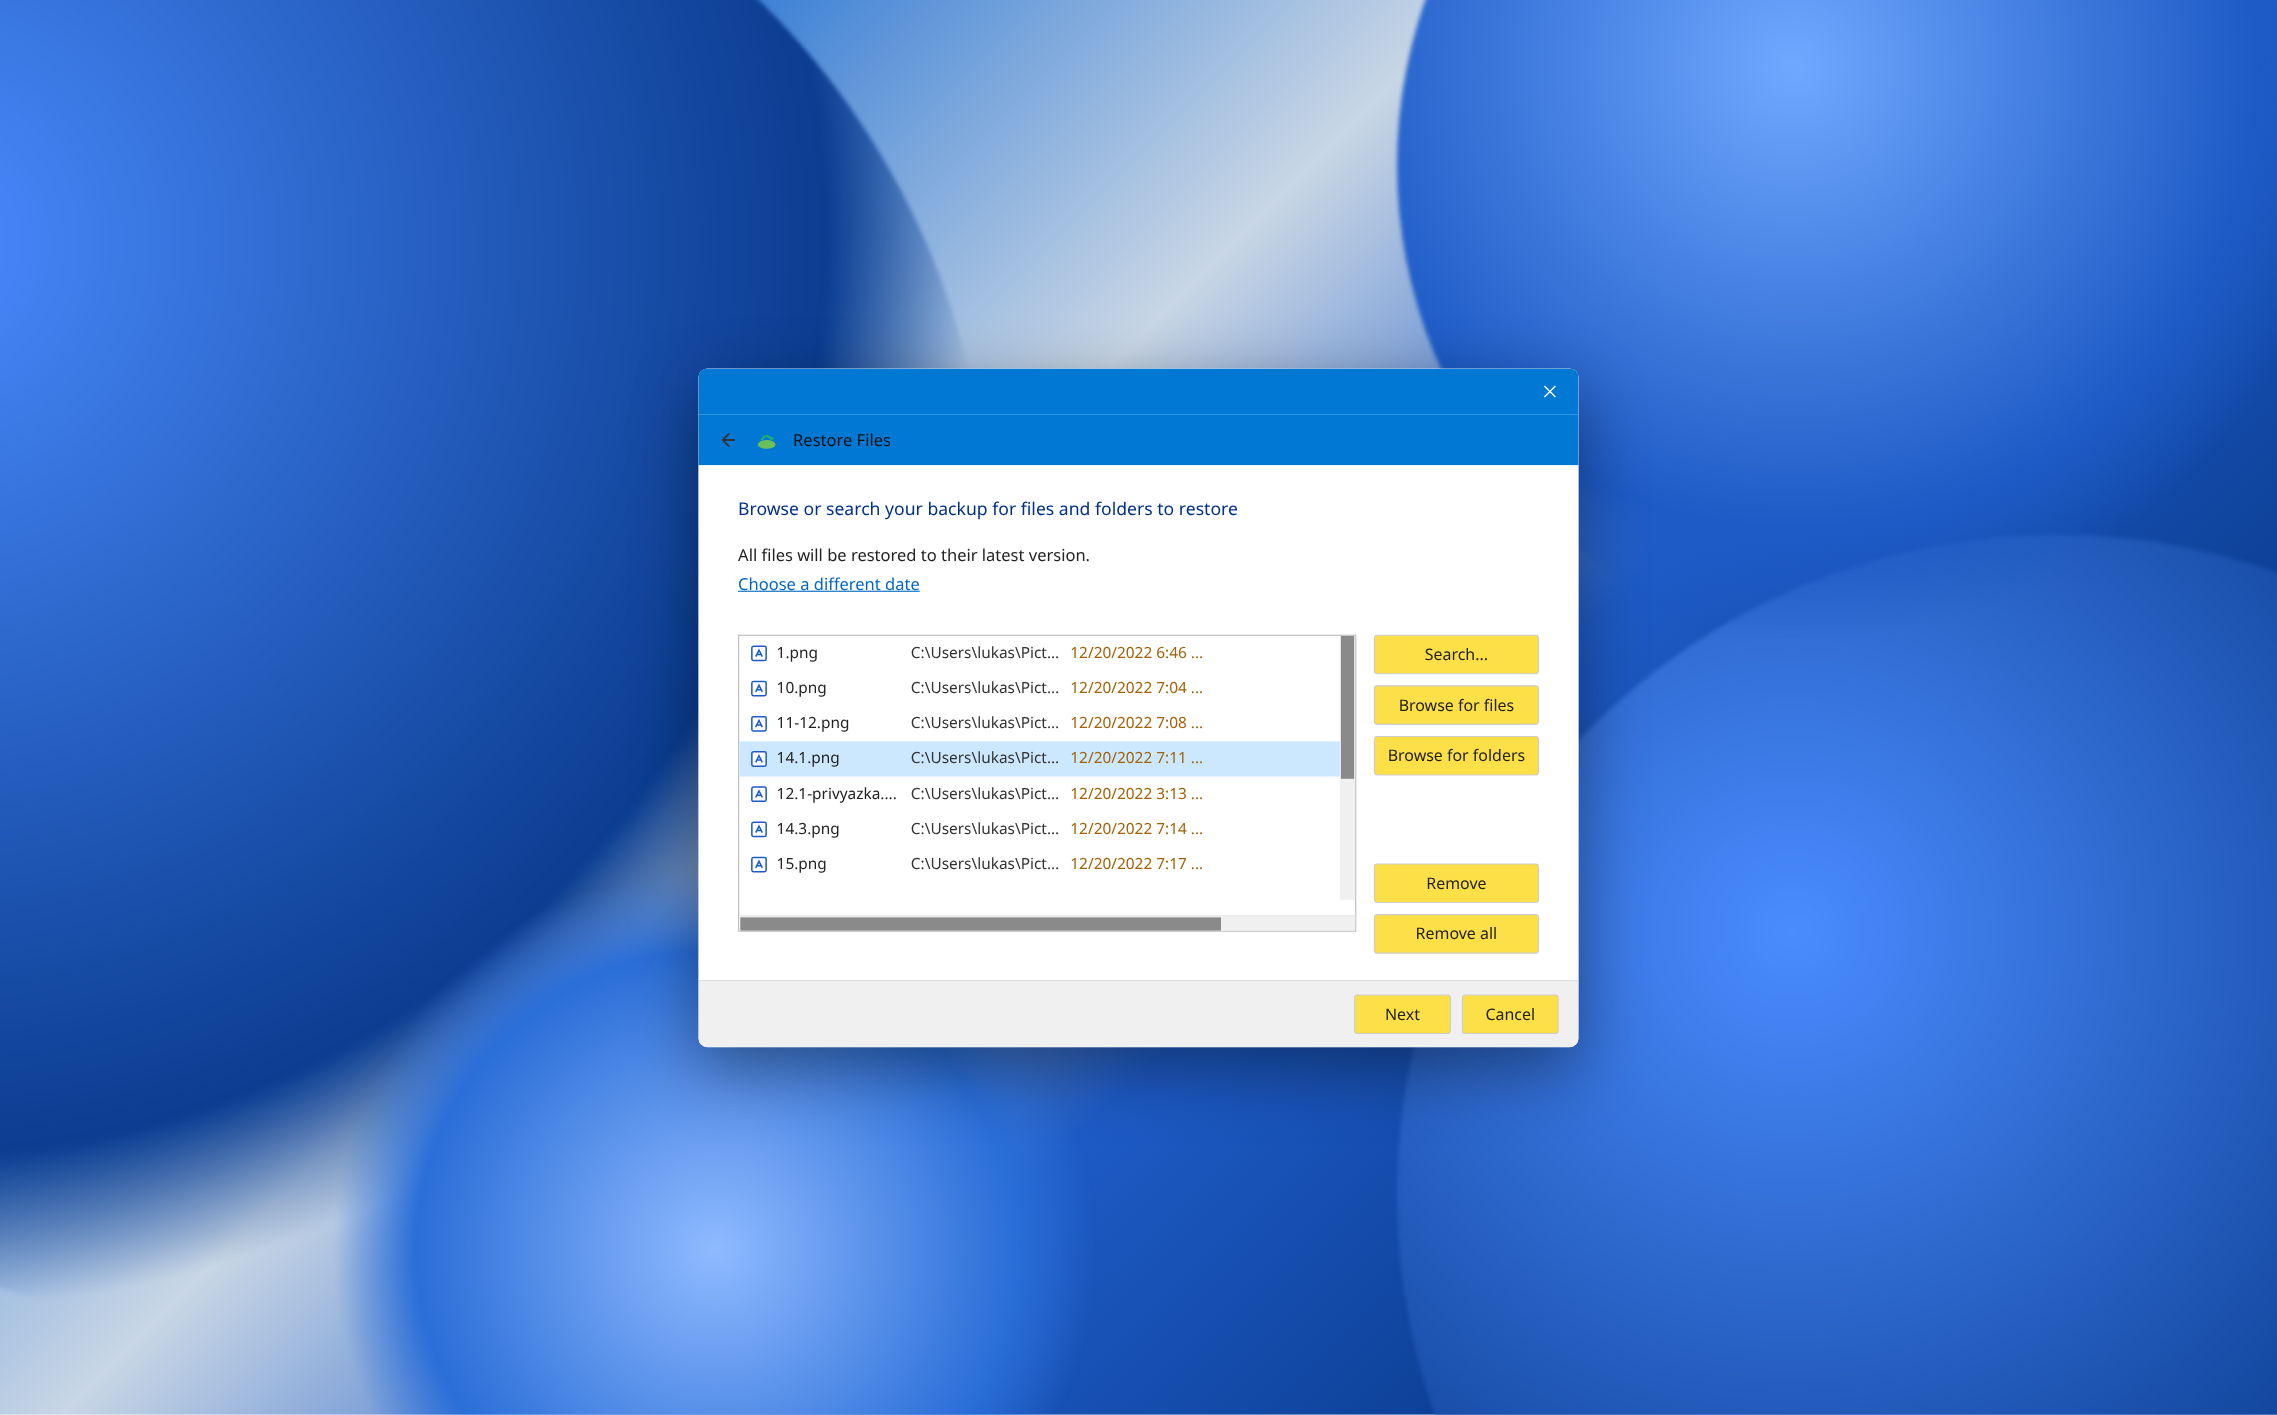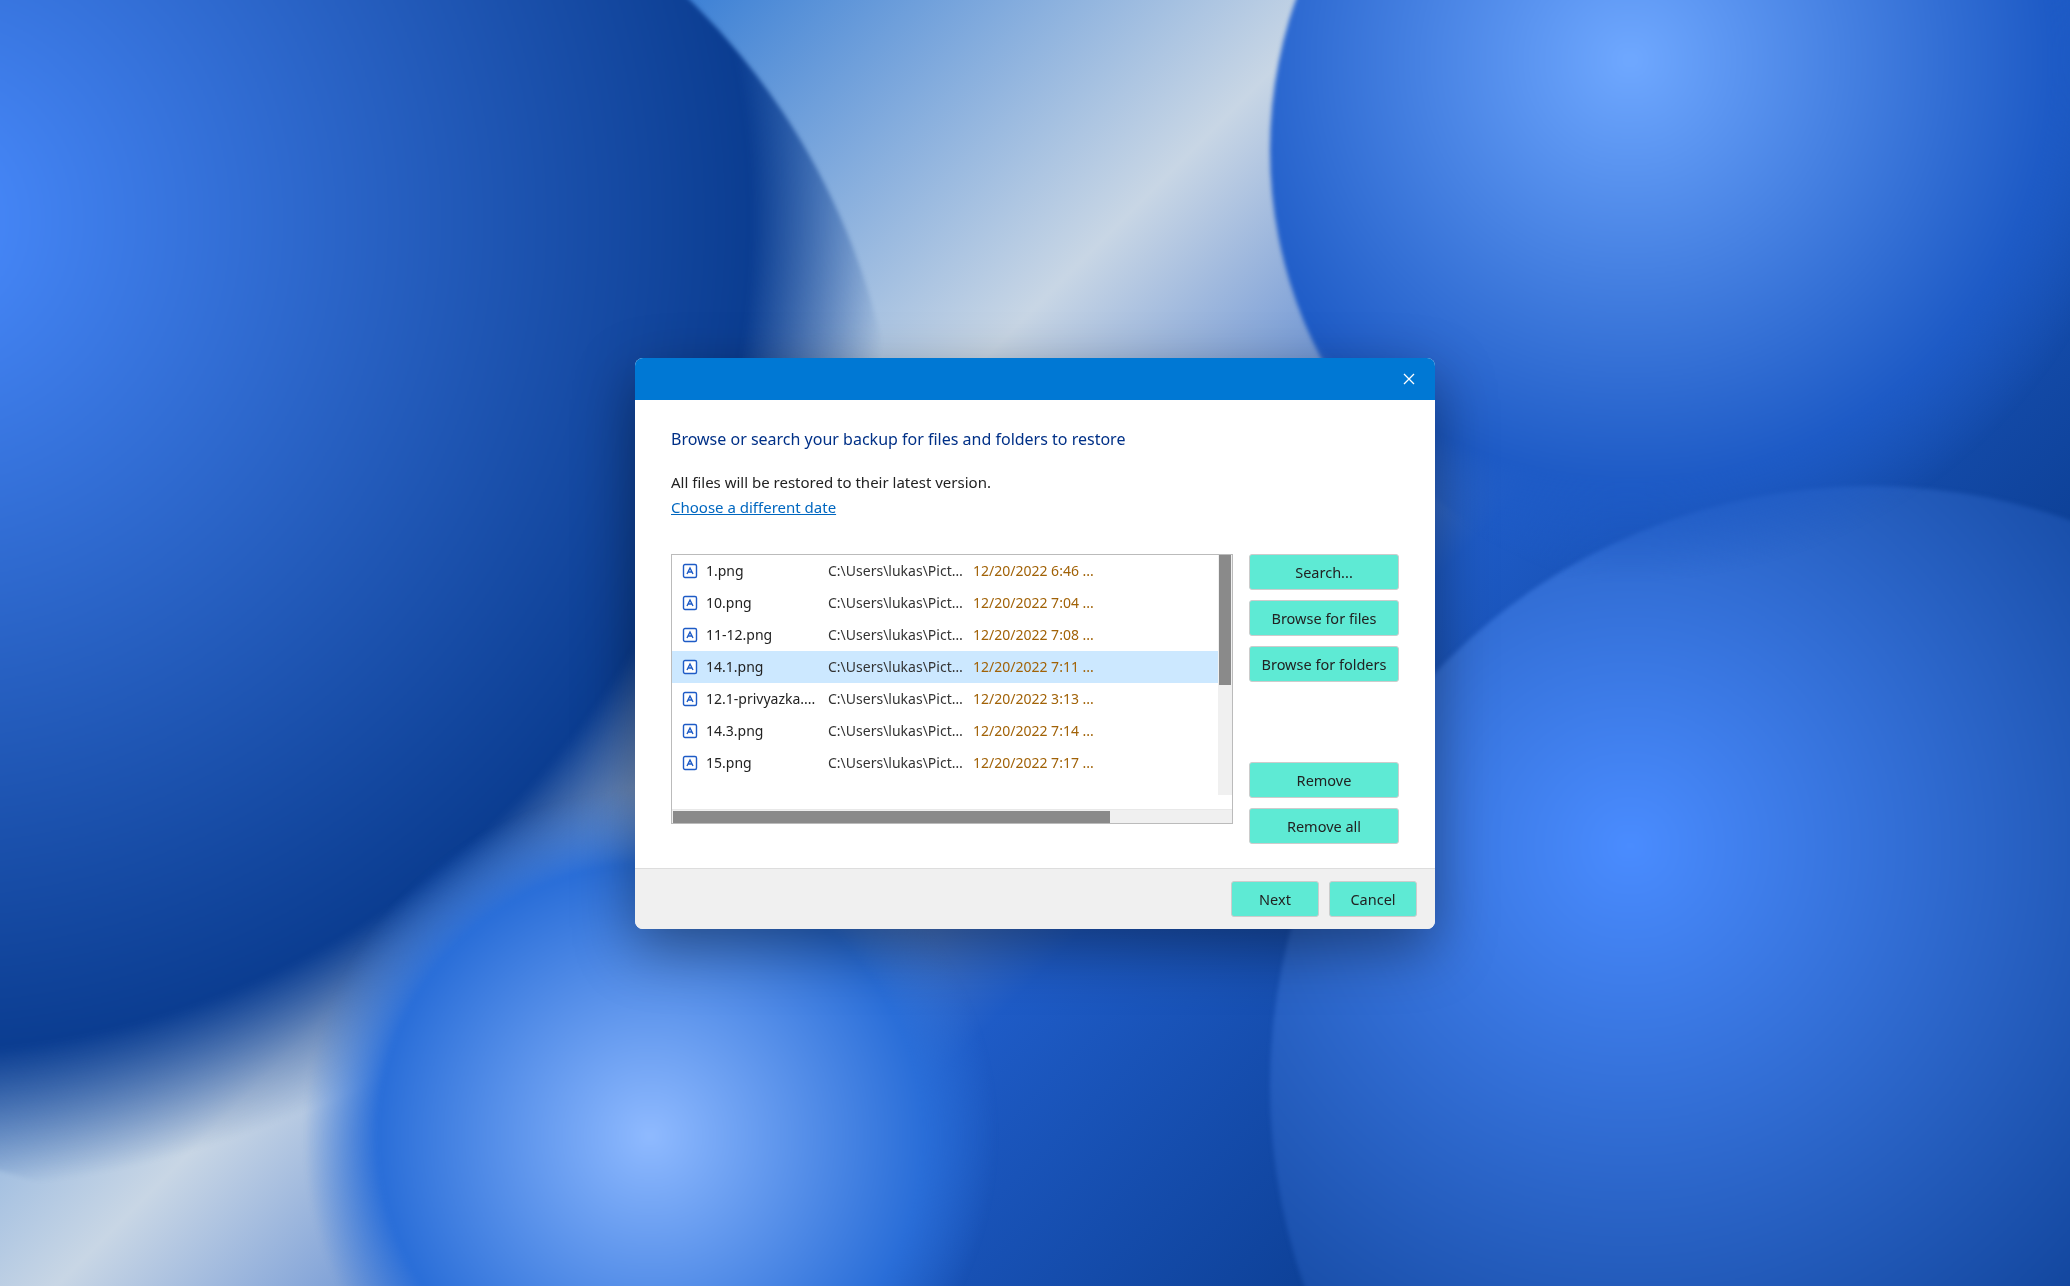--- a/index.html
+++ b/index.html
@@ -130,21 +130,21 @@
     border-top:1px solid #e8e8e8;
   }
   .hscroll .thumb {
     height:12px; margin:1px 0 1px 1px; width:78%;
     background:#8a8a8a;
   }
   .sidebuttons {
     width:150px; display:flex; flex-direction:column; gap:10px;
   }
   .btn {
-    background:#5eead4; border:1px solid #ccc;
+    background:#fde047; border:1px solid #ccc;
     font-size:14.5px; color:#222;
     padding:7px 10px; text-align:center;
     cursor:pointer; font-family:inherit;
     border-radius:3px;
   }
   .footer {
     background:#f0f0f0;
     border-top:1px solid #ddd;
     padding:12px 18px;
     display:flex; justify-content:flex-end; gap:10px;
@@ -166,20 +166,36 @@
 <div class="wizard">
 
   <div class="titlebar">
     <div class="close">
       <svg viewBox="0 0 12 12">
           <path d="M1 1 L11 11 M11 1 L1 11" stroke="#fff" stroke-width="1.3"></path>
         </svg>
     </div>
   </div>
 
+  <div class="navbar">
+    <div class="back">
+      <svg viewBox="0 0 16 16">
+          <path d="M10 2 L4 8 L10 14" stroke="#333" stroke-width="1.6" fill="none"></path>
+          <path d="M4 8 H15" stroke="#333" stroke-width="1.6"></path>
+        </svg>
+    </div>
+    <div class="app-icon">
+      <svg viewBox="0 0 20 20">
+          <ellipse cx="10" cy="14" rx="8" ry="4" fill="#6bbf59"></ellipse>
+          <path d="M5 10 Q10 3 15 10" stroke="#2a7" stroke-width="2" fill="none"></path>
+          <polygon points="15,10 13,7 17,8" fill="#2a7"></polygon>
+        </svg>
+    </div>
+    <div class="title">Restore Files</div>
+  </div>
 
   <div class="content">
     <div class="heading">Browse or search your backup for files and folders to restore</div>
     <div class="subtext">All files will be restored to their latest version.</div>
     <a class="link">Choose a different date</a>
 
     <div class="mainrow">
       <div class="listwrap">
         <div class="listbody">
           <div class="rows" id="rows">

